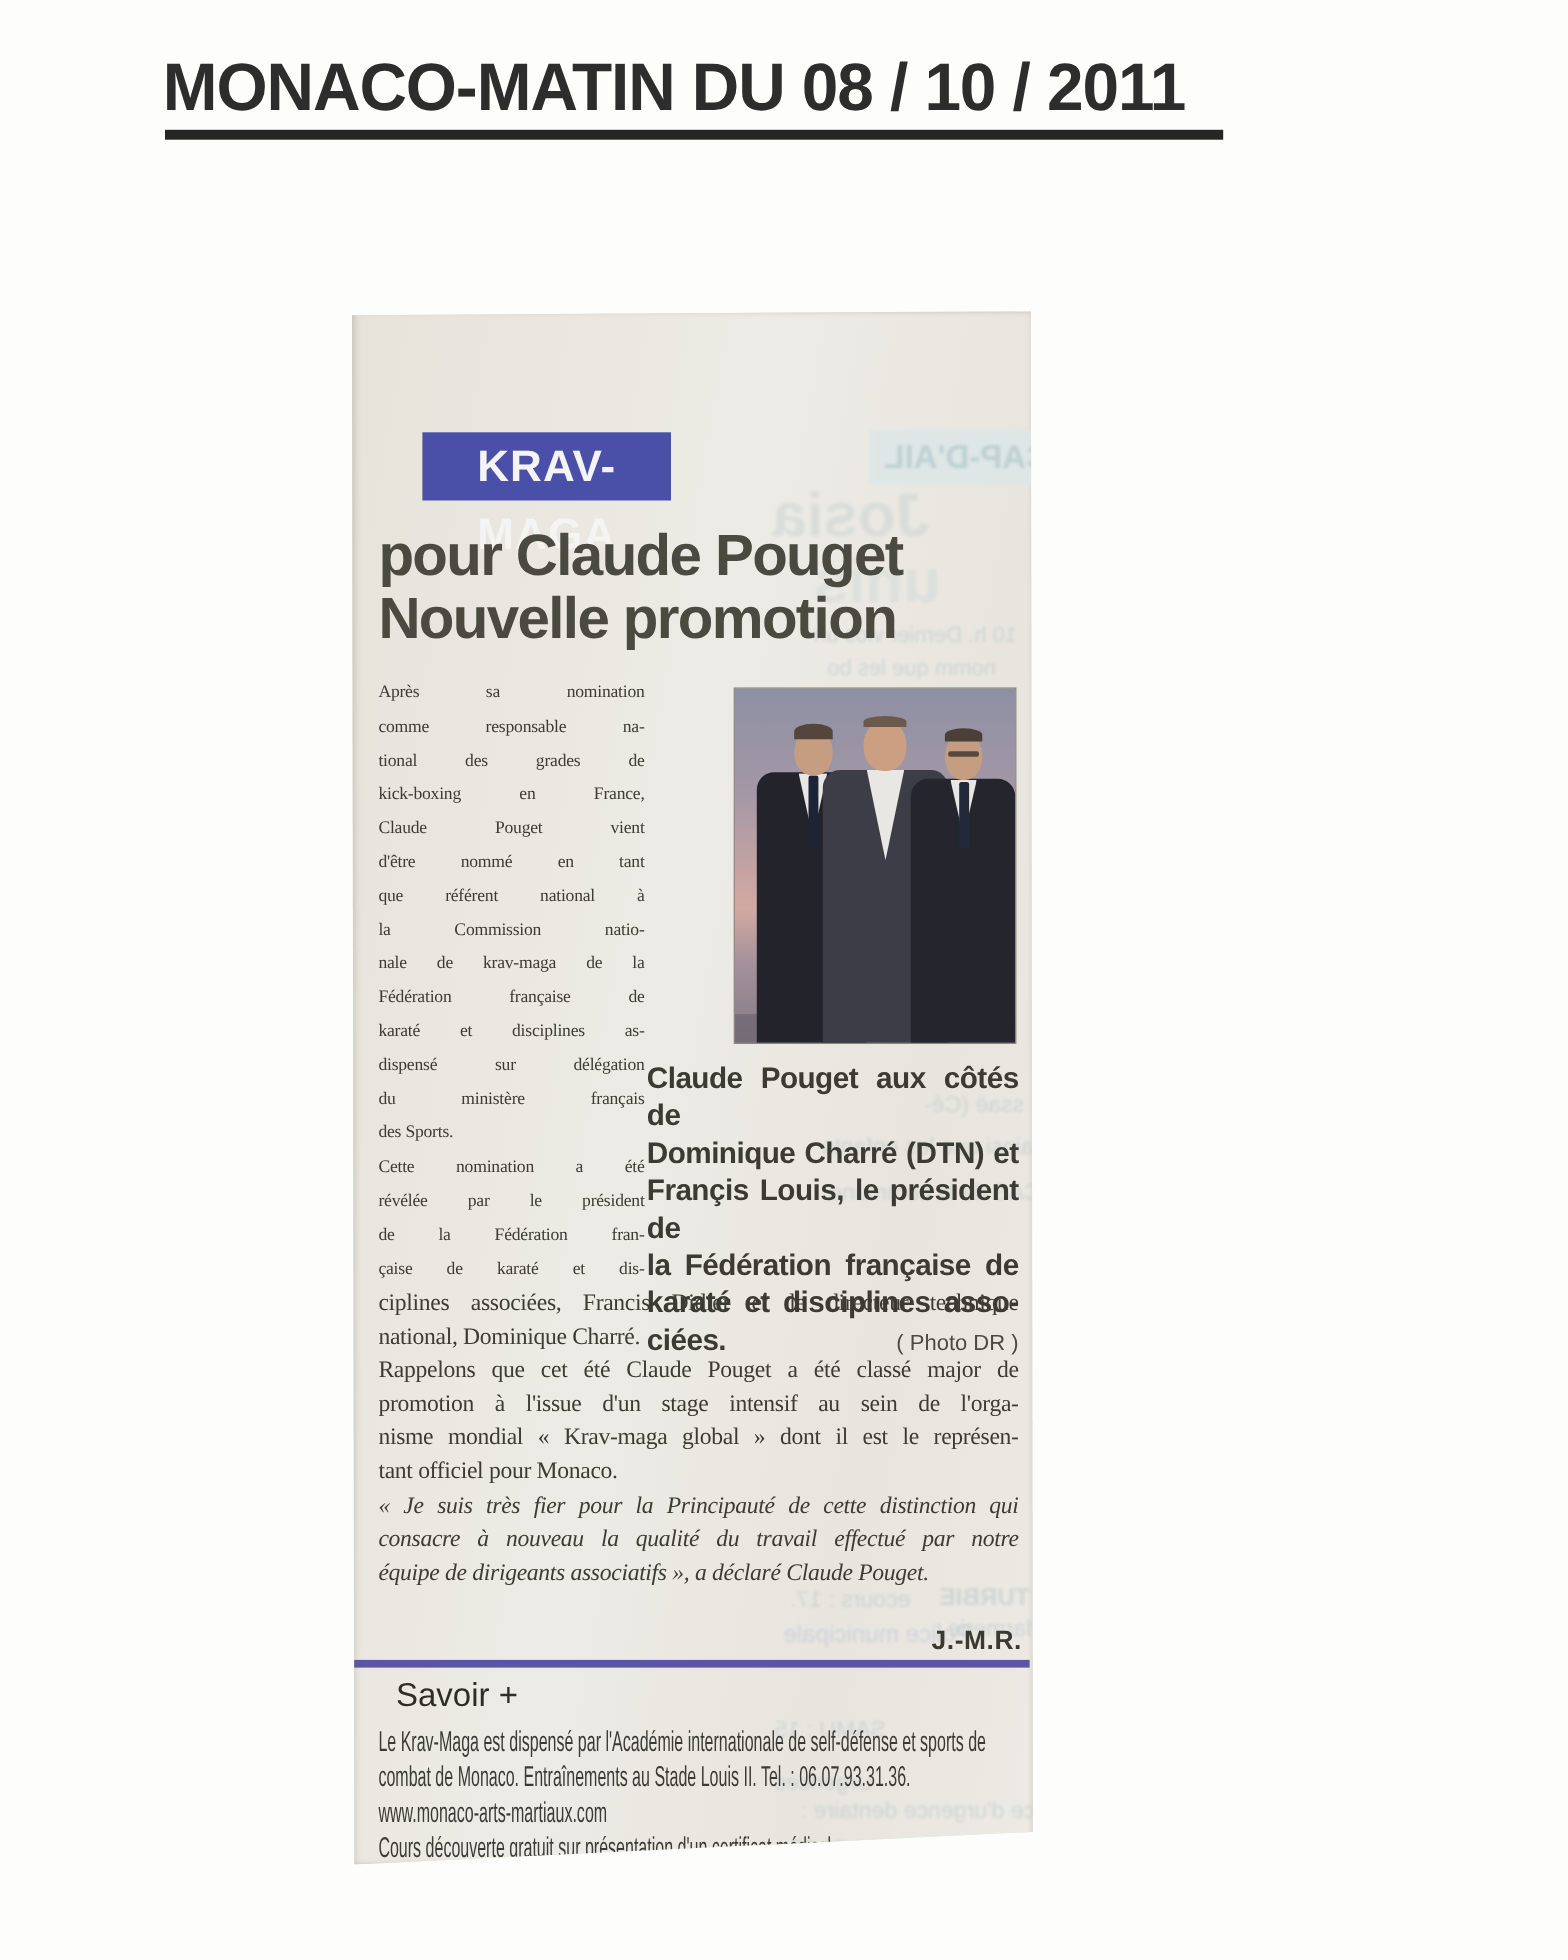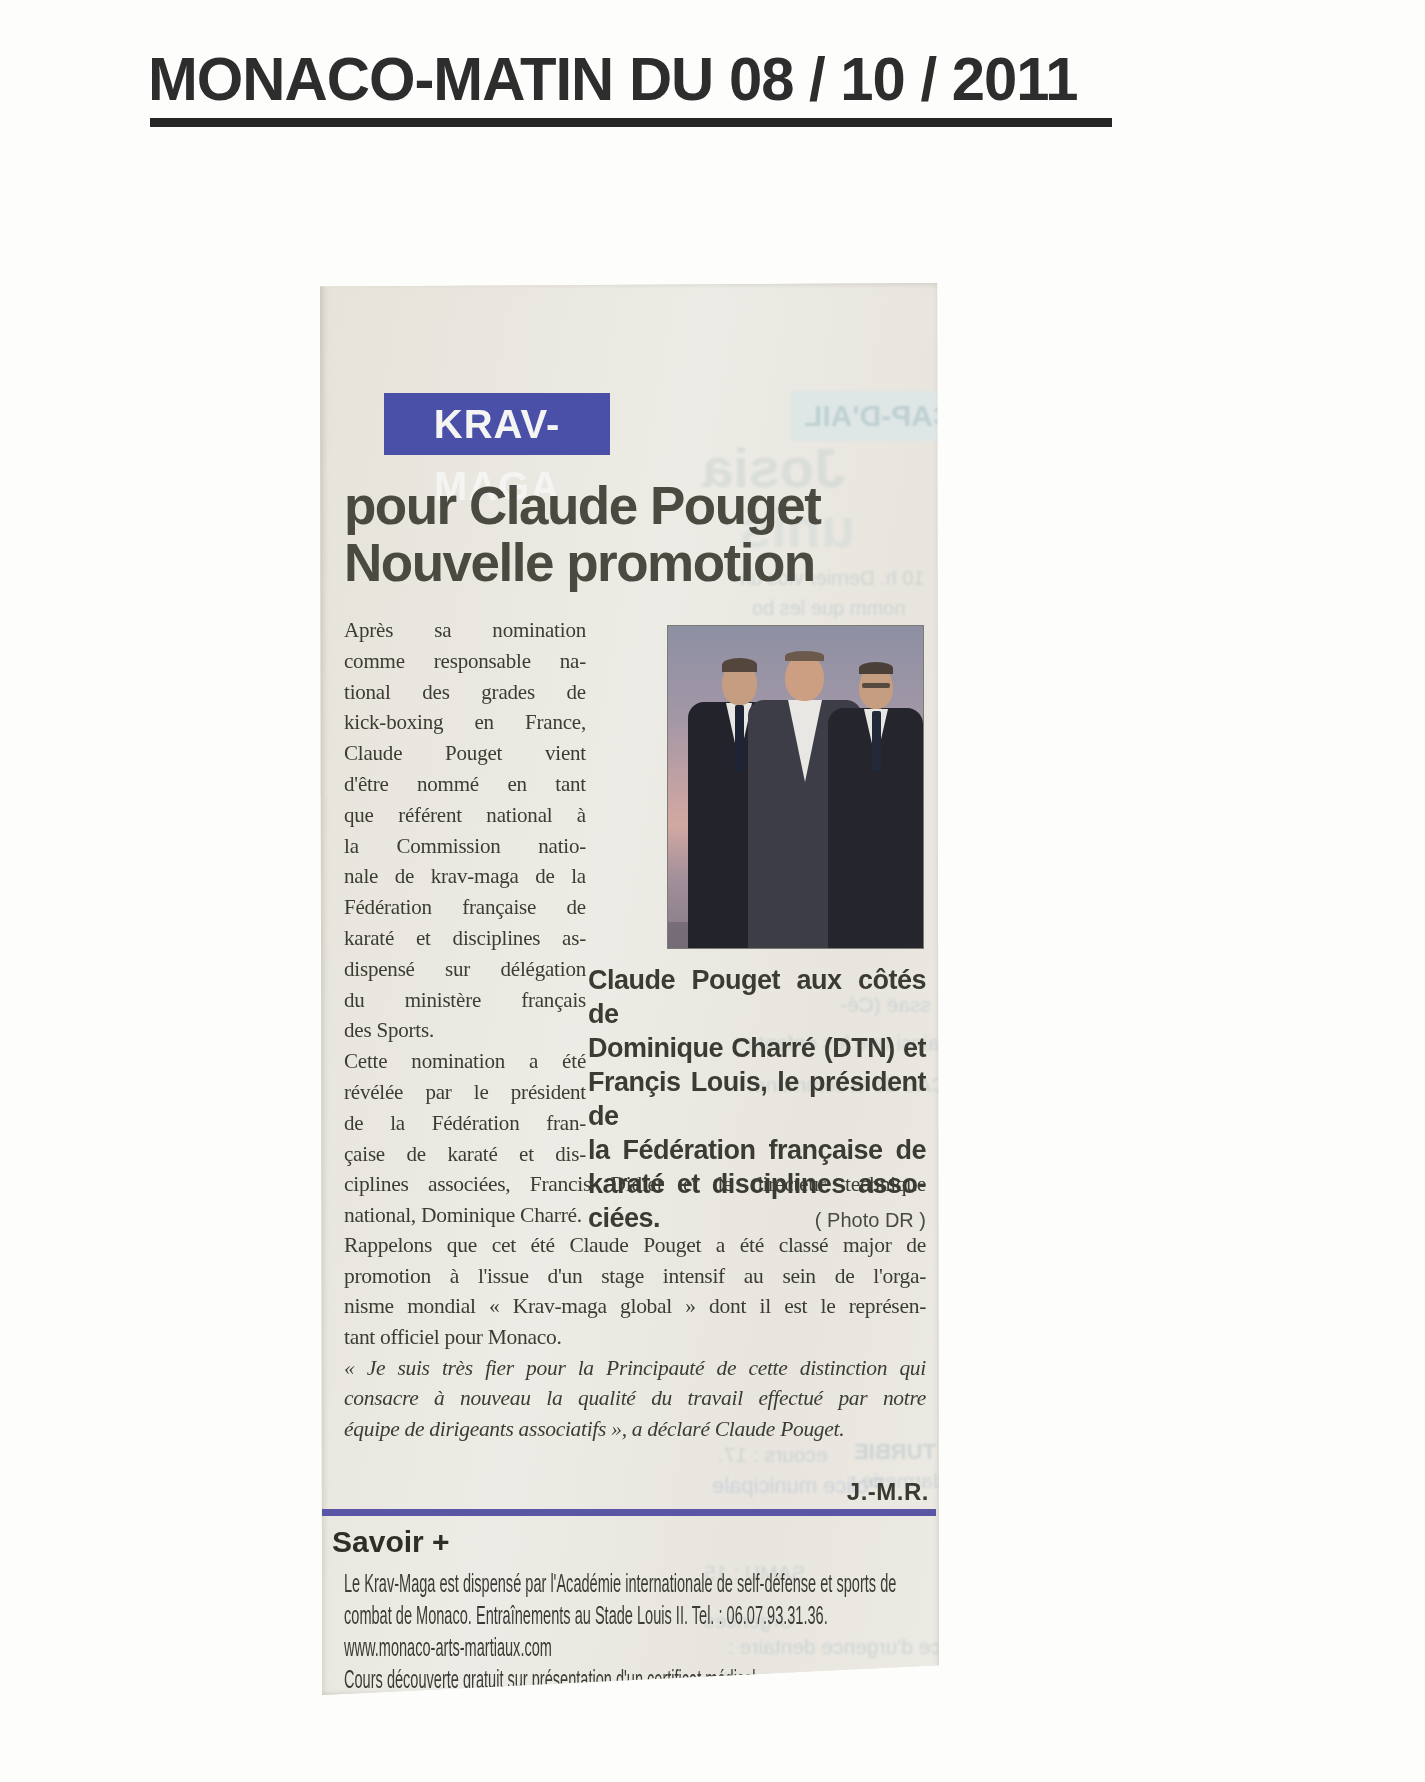--- a/index.html
+++ b/index.html
@@ -54,21 +54,21 @@
   }
   
   .headline{
     position:absolute;left:24px;top:194px;z-index:3;
     font-weight:bold;font-size:53px;line-height:57px;letter-spacing:-1.5px;
     color:var(--headline-ink);font-family:"Liberation Sans",sans-serif;
   }
   
   .col-text{
     position:absolute;left:24px;top:332px;width:242px;z-index:3;
-    font-family:"Liberation Serif",serif;font-size:21px;letter-spacing:-0.2px;
+    font-family:"Liberation Serif",serif;font-size:16px;letter-spacing:-0.2px;
     color:var(--body-ink);
   }
   .col-text .bline{line-height:30.8px;}
   .full-text{
     position:absolute;left:24px;top:886px;width:582px;z-index:3;
     font-family:"Liberation Serif",serif;font-size:21.5px;letter-spacing:-0.3px;
     color:var(--body-ink);
   }
   .full-text .bline{line-height:30.6px;}
   .bline{text-align:justify;text-align-last:justify;}
@@ -99,22 +99,22 @@
     position:absolute;left:268px;top:680px;width:338px;z-index:3;
     font-family:"Liberation Sans",sans-serif;font-weight:bold;font-size:27px;
     letter-spacing:-0.5px;color:#3b3b33;
   }
   .caption .bline{line-height:34px;}
   .caption-last{display:flex;justify-content:space-between;align-items:baseline;line-height:34px;}
   .photo-credit{font-weight:normal;font-size:20px;letter-spacing:0;color:#4a4a42;}
   
   .rule{position:absolute;left:2px;top:1226px;width:614px;height:7px;background:var(--rule-purple);z-index:3;}
   .savoir-heading{
-    position:absolute;left:12px;top:1242px;z-index:3;
-    font-weight:bold;font-size:30px;color:#2e2e28;font-family:"Liberation Sans",sans-serif;
+    position:absolute;left:40px;top:1242px;z-index:3;
+    font-weight:normal;font-size:30px;color:#2e2e28;font-family:"Liberation Sans",sans-serif;
   }
   .savoir-text{
     position:absolute;left:24px;top:1284px;width:590px;z-index:3;
     font-family:"Liberation Sans",sans-serif;font-size:26px;color:#3b3b35;
   }
   .savoir-line{
     line-height:32px;white-space:nowrap;transform:scaleX(0.56);transform-origin:0 50%;
   }
 </style>
 </head>

